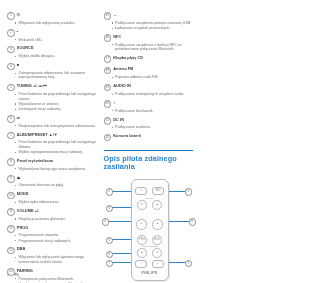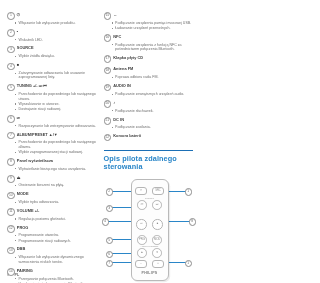--- a/index.html
+++ b/index.html
@@ -386,21 +386,21 @@
           <div class="entry">
             <div class="entry-head">
               <div class="num">22</div>
               <div class="head-label">Komora baterii</div>
             </div>
           </div>
         </div>
 
       <div class="section">
         <div class="section-rule"></div>
-        <h2 class="section-title">Opis pilota zdalnego sterowania</h2>
+        <h2 class="section-title">Opis pilota zdalnego zasilania</h2>
 
         <div class="remote-wrap">
 
           <div class="leader" style="left:8px;  top:13.5px; width:19px;"></div>
           <div class="leader" style="left:8px;  top:30px;   width:19px;"></div>
           <div class="leader" style="left:4px;  top:43.5px; width:23px;"></div>
           <div class="leader" style="left:8px;  top:62px;   width:19px;"></div>
           <div class="leader" style="left:8px;  top:76px;   width:19px;"></div>
           <div class="leader" style="left:8px;  top:85px;   width:19px;"></div>
           <div class="leader" style="left:63px; top:13.5px; width:19px;"></div>

